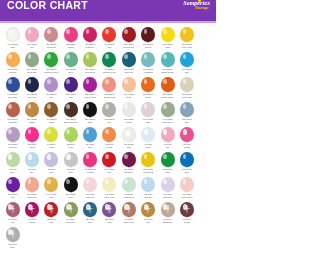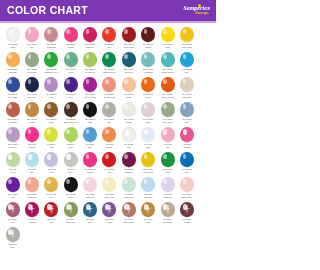--- a/index.html
+++ b/index.html
@@ -13,21 +13,21 @@
     width: 216px; height: 270px;
     position: relative;
     background: #ffffff;
   }
 
   
   .header {
     height: 21px;
     background: #7b36b4;
     display: flex;
-    align-items: center;
+    align-items: flex-start;
     justify-content: space-between;
     padding: 0 5px 0 7px;
     position: relative;
   }
   .header-title {
     color: #ffffff;
     font-size: 10.5px;
     font-weight: bold;
     letter-spacing: 0.3px;
     white-space: nowrap;

